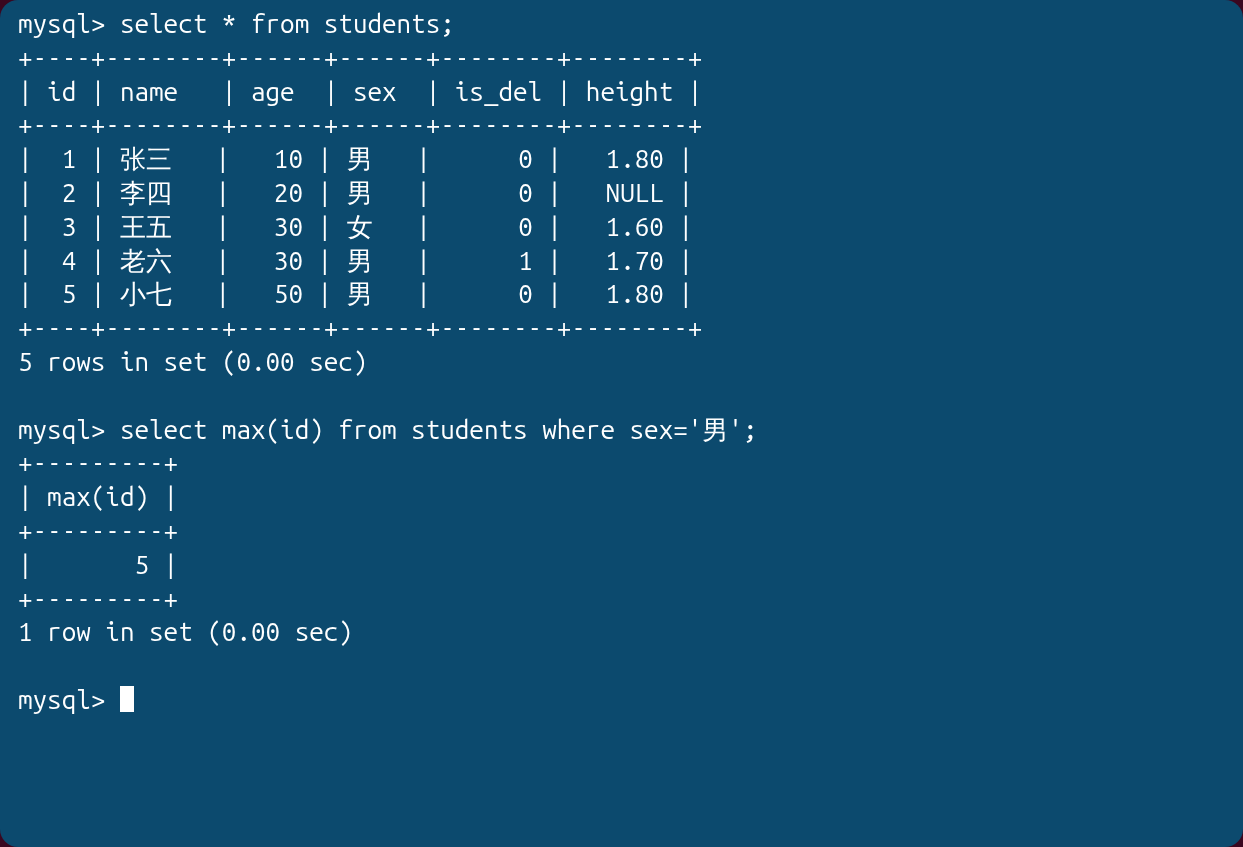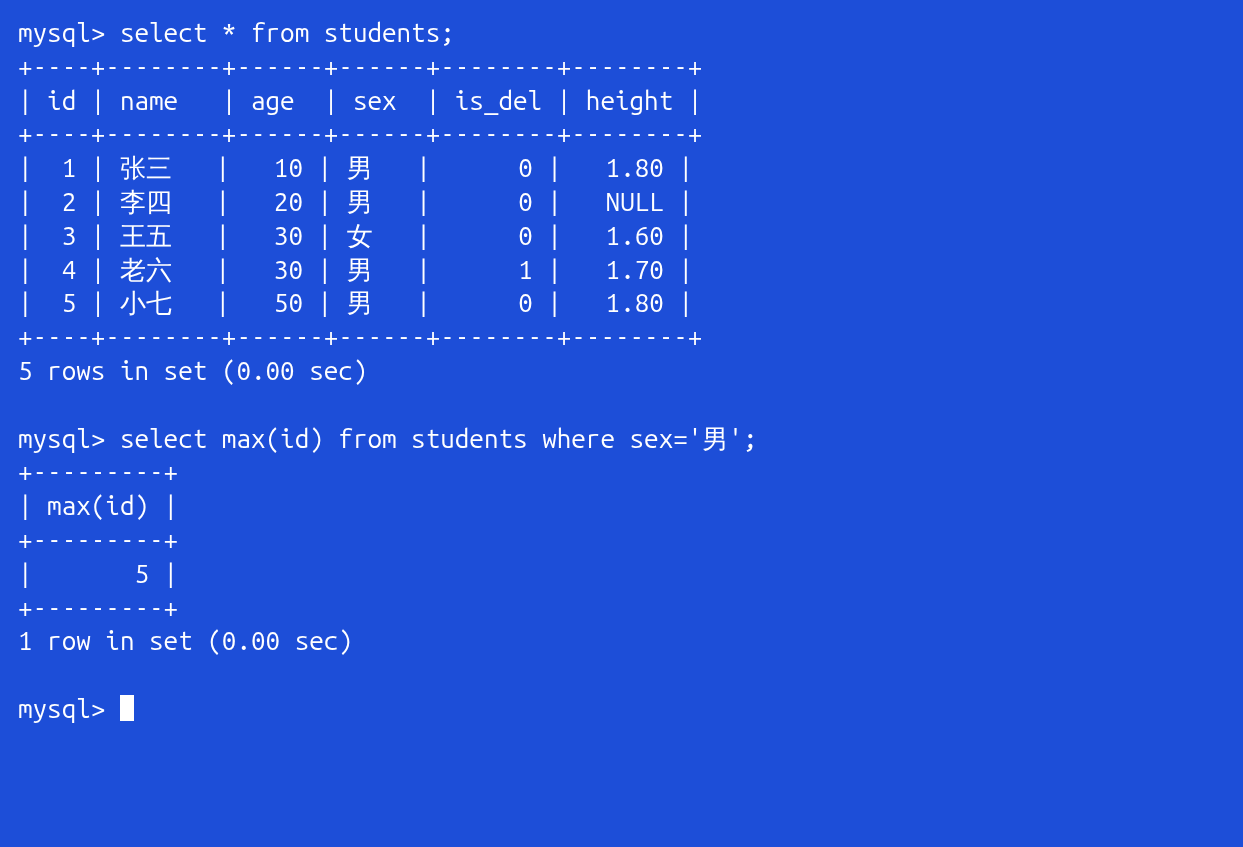--- a/index.html
+++ b/index.html
@@ -7,28 +7,29 @@
     padding: 0;
     width: 1243px;
     height: 847px;
     background: #3a0720;
     overflow: hidden;
   }
   .terminal {
     box-sizing: border-box;
     width: 1243px;
     height: 847px;
-    background: #1d4ed8;
-    padding: 16px 10px 10px 18px;
+    background: #0c4a6e;
+    padding: 7px 10px 10px 18px;
     font-family: "Ubuntu Mono", "DejaVu Sans Mono", "Liberation Mono", "Consolas", monospace;
     font-size: 26px;
     line-height: 1.3;
     color: #ffffff;
     white-space: pre;
     letter-spacing: 0px;
+    border-radius: 18px;
   }
   .cursor {
     display: inline-block;
     width: 14px;
     height: 26px;
     background: #ffffff;
     vertical-align: text-bottom;
     margin-bottom: 2px;
   }
 </style>

